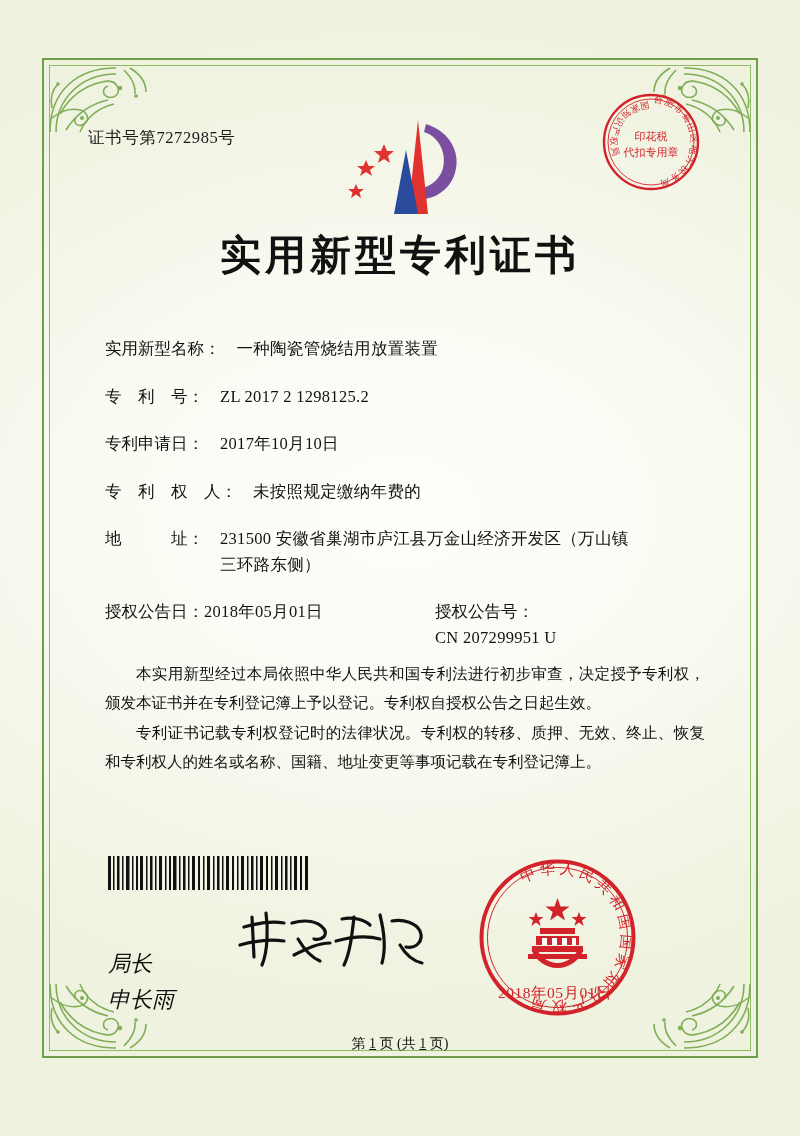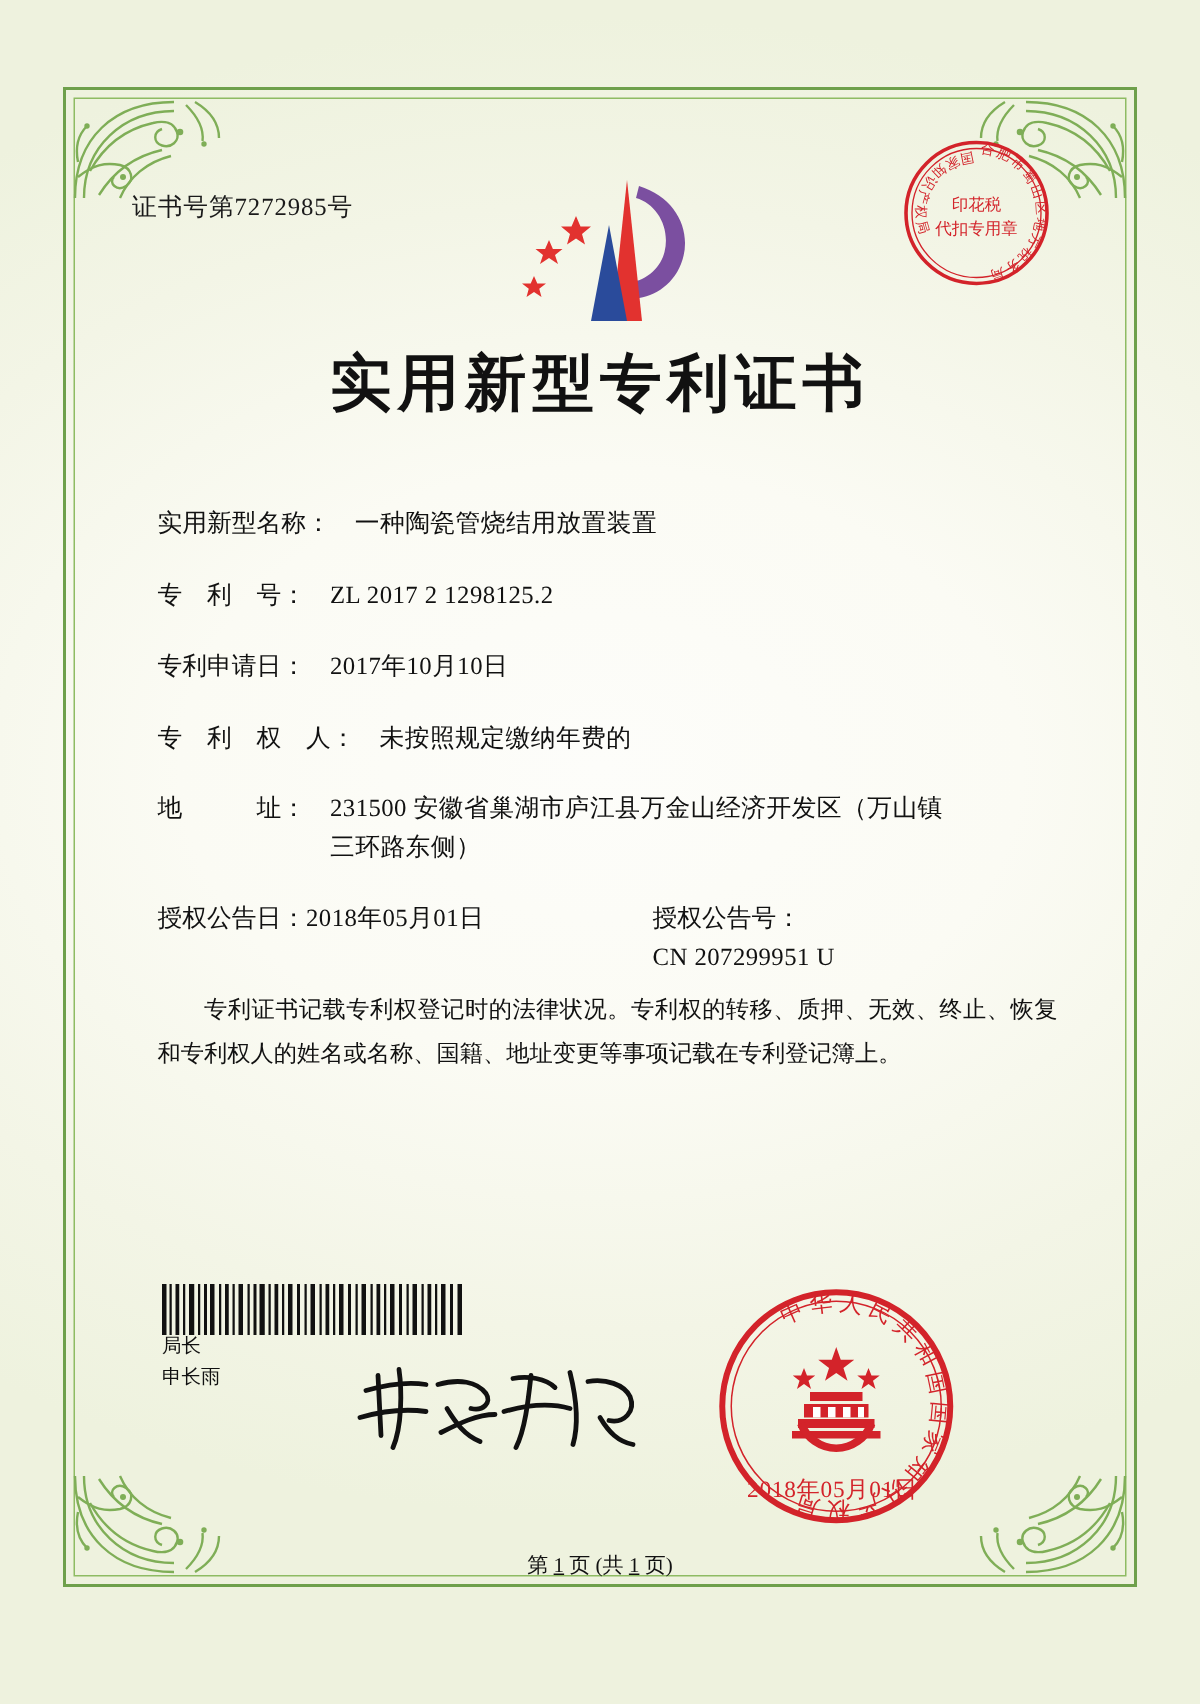--- a/index.html
+++ b/index.html
@@ -139,24 +139,25 @@
   
   .barcode {
     position: absolute;
     left: 108px; top: 856px;
     width: 205px; height: 34px;
   }
 
   
   .sig-label {
     position: absolute;
-    left: 108px; top: 886px;
-    font-size: 13px;
+    left: 108px; top: 946px;
+    font-size: 22px;
     line-height: 1.65;
     color: #111;
+    font-style: italic;
   }
   .sig-script {
     position: absolute;
     left: 232px; top: 905px;
     width: 200px; height: 70px;
   }
 
   
   .seal-main {
     position: absolute;
@@ -353,20 +354,21 @@
       </span>
       <span class="right">
         <span class="field-label">授权公告号：</span>
         <span class="field-value">CN 207299951 U</span>
       </span>
     </div>
 
   </div>
 
   <div class="body-text">
+    <p>本实用新型经过本局依照中华人民共和国专利法进行初步审查，决定授予专利权，颁发本证书并在专利登记簿上予以登记。专利权自授权公告之日起生效。</p>
     <p>专利证书记载专利权登记时的法律状况。专利权的转移、质押、无效、终止、恢复和专利权人的姓名或名称、国籍、地址变更等事项记载在专利登记簿上。</p>
   </div>
 
   <div class="barcode">
     <svg width="205" height="34" viewBox="0 0 205 34" preserveAspectRatio="none">
       <g fill="#111">
         <rect x="0" y="0" width="3" height="34"></rect>
           <rect x="5" y="0" width="1.5" height="34"></rect>
         <rect x="9" y="0" width="2.5" height="34"></rect>
           <rect x="14" y="0" width="1.5" height="34"></rect>

